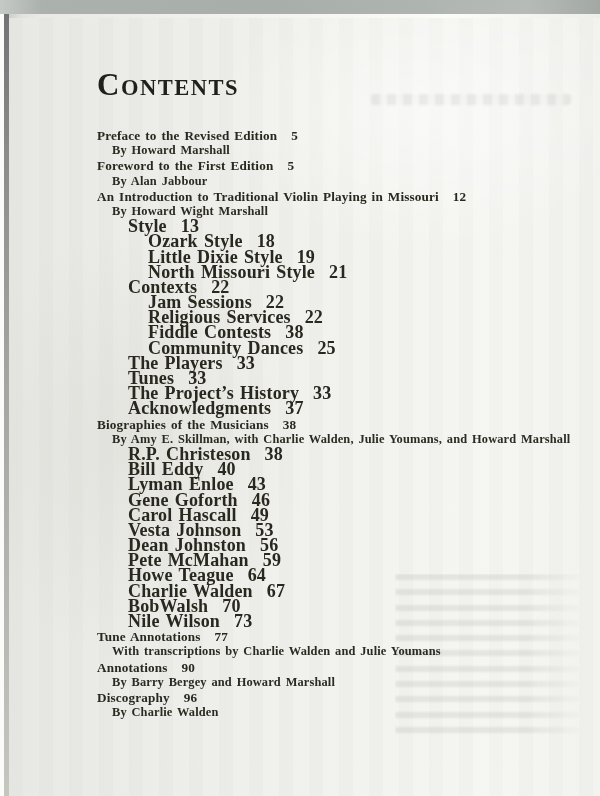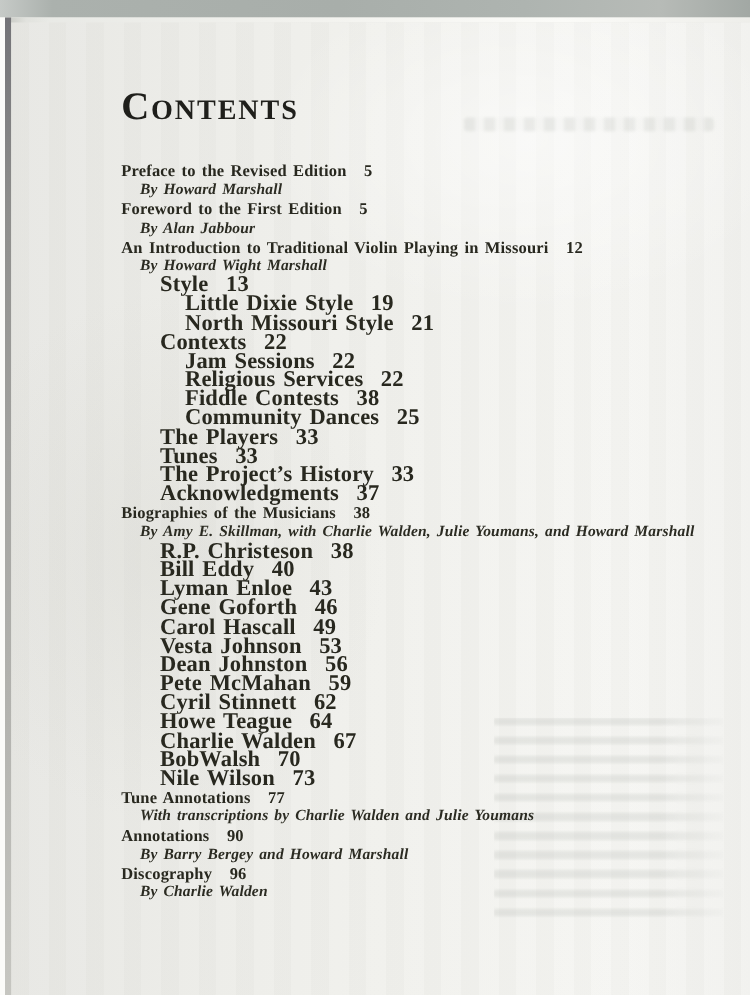--- a/index.html
+++ b/index.html
@@ -35,21 +35,21 @@
             mask-image:linear-gradient(90deg,#000 0 72%,rgba(0,0,0,0.55) 86%,rgba(0,0,0,0.2) 100%);}
   
   .content{position:absolute;left:97px;top:70px;width:480px;color:#25251f;}
   .heading{font-weight:bold;letter-spacing:1.5px;line-height:30px;color:#1f1f1b;white-space:nowrap;}
   .heading .cap{font-size:31px;}
   .heading .rest{font-size:22.5px;}
   .toc{margin-top:23px;}
   .row{height:15.2px;line-height:15.2px;font-weight:bold;font-size:18px;
        letter-spacing:0.15px;word-spacing:1.5px;white-space:nowrap;color:#28281f;}
   .row.main{font-size:13.2px;margin-left:0;}
-  .row.author{font-style:italic;margin-left:15px;font-size:12.4px;color:#2b2b22;}
+  .row.author{margin-left:15px;font-size:12.4px;color:#2b2b22;}
   .row.sub1{margin-left:31px;}
   .row.sub2{margin-left:51px;}
   .pagenum{margin-left:14px;}
 </style>
 </head>
 <body>
 
 <div class="scene">
   <div class="top-band"></div>
   <div class="top-band-highlight"></div>
@@ -68,20 +68,21 @@
       <span class="cap">C</span><span class="rest">ONTENTS</span>
     </div>
     <div class="toc">
         <div class="row main"><span>Preface to the Revised Edition</span><span class="pagenum">5</span></div>
         <div class="row author"><span>By Howard Marshall</span></div>
         <div class="row main"><span>Foreword to the First Edition</span><span class="pagenum">5</span></div>
         <div class="row author"><span>By Alan Jabbour</span></div>
         <div class="row main"><span>An Introduction to Traditional Violin Playing in Missouri</span><span class="pagenum">12</span></div>
         <div class="row author"><span>By Howard Wight Marshall</span></div>
         <div class="row sub1"><span>Style</span><span class="pagenum">13</span></div>
+        <div class="row sub2"><span>Ozark Style</span><span class="pagenum">18</span></div>
         <div class="row sub2"><span>Little Dixie Style</span><span class="pagenum">19</span></div>
         <div class="row sub2"><span>North Missouri Style</span><span class="pagenum">21</span></div>
         <div class="row sub1"><span>Contexts</span><span class="pagenum">22</span></div>
         <div class="row sub2"><span>Jam Sessions</span><span class="pagenum">22</span></div>
         <div class="row sub2"><span>Religious Services</span><span class="pagenum">22</span></div>
         <div class="row sub2"><span>Fiddle Contests</span><span class="pagenum">38</span></div>
         <div class="row sub2"><span>Community Dances</span><span class="pagenum">25</span></div>
         <div class="row sub1"><span>The Players</span><span class="pagenum">33</span></div>
         <div class="row sub1"><span>Tunes</span><span class="pagenum">33</span></div>
         <div class="row sub1"><span>The Project’s History</span><span class="pagenum">33</span></div>
@@ -89,21 +90,20 @@
         <div class="row main"><span>Biographies of the Musicians</span><span class="pagenum">38</span></div>
         <div class="row author"><span>By Amy E. Skillman, with Charlie Walden, Julie Youmans, and Howard Marshall</span></div>
         <div class="row sub1"><span>R.P. Christeson</span><span class="pagenum">38</span></div>
         <div class="row sub1"><span>Bill Eddy</span><span class="pagenum">40</span></div>
         <div class="row sub1"><span>Lyman Enloe</span><span class="pagenum">43</span></div>
         <div class="row sub1"><span>Gene Goforth</span><span class="pagenum">46</span></div>
         <div class="row sub1"><span>Carol Hascall</span><span class="pagenum">49</span></div>
         <div class="row sub1"><span>Vesta Johnson</span><span class="pagenum">53</span></div>
         <div class="row sub1"><span>Dean Johnston</span><span class="pagenum">56</span></div>
         <div class="row sub1"><span>Pete McMahan</span><span class="pagenum">59</span></div>
-        <div class="row sub1"><span>Cyril Stinnett</span><span class="pagenum">62</span></div>
         <div class="row sub1"><span>Howe Teague</span><span class="pagenum">64</span></div>
         <div class="row sub1"><span>Charlie Walden</span><span class="pagenum">67</span></div>
         <div class="row sub1"><span>BobWalsh</span><span class="pagenum">70</span></div>
         <div class="row sub1"><span>Nile Wilson</span><span class="pagenum">73</span></div>
         <div class="row main"><span>Tune Annotations</span><span class="pagenum">77</span></div>
         <div class="row author"><span>With transcriptions by Charlie Walden and Julie Youmans</span></div>
         <div class="row main"><span>Annotations</span><span class="pagenum">90</span></div>
         <div class="row author"><span>By Barry Bergey and Howard Marshall</span></div>
         <div class="row main"><span>Discography</span><span class="pagenum">96</span></div>
         <div class="row author"><span>By Charlie Walden</span></div>

